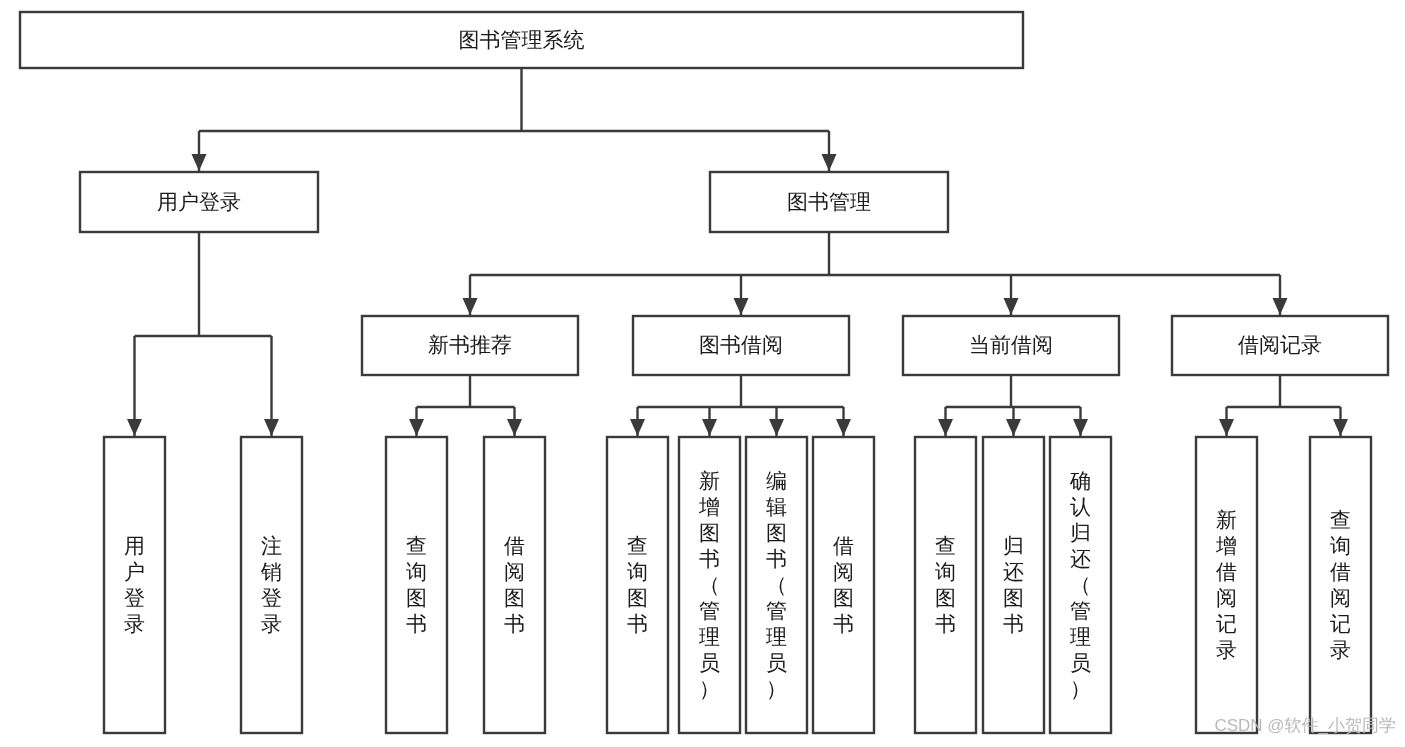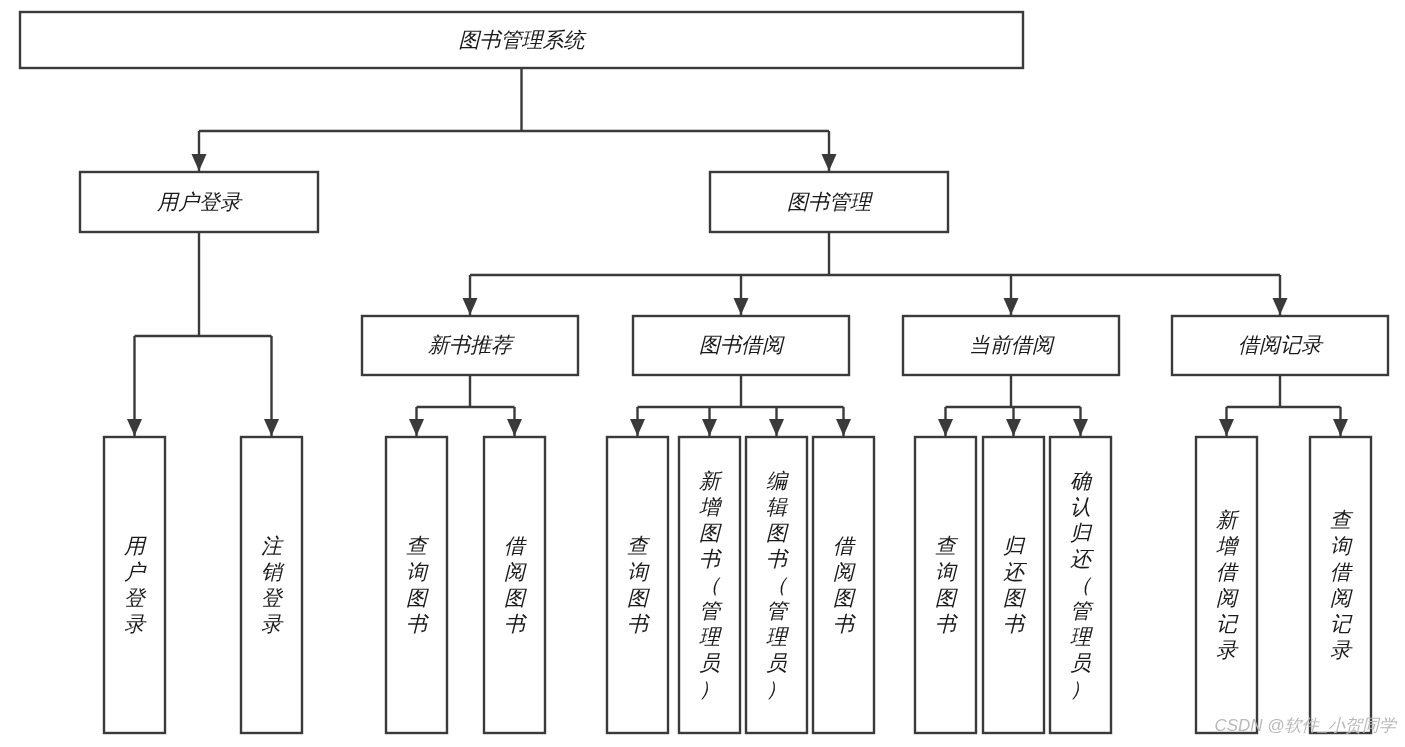--- a/index.html
+++ b/index.html
@@ -10,21 +10,20 @@
   body {
     width: 1405px;
     height: 747px;
     font-family: "Liberation Sans", "DejaVu Sans", sans-serif;
     overflow: hidden;
   }
   #diagram-root {
     position: relative;
     width: 1405px;
     height: 747px;
-    font-style: italic;
   }
   svg.diagram {
     display: block;
     width: 1405px;
     height: 747px;
   }
   .node-box {
     fill: #ffffff;
     stroke: #3a3a3a;
     stroke-width: 2.4;

